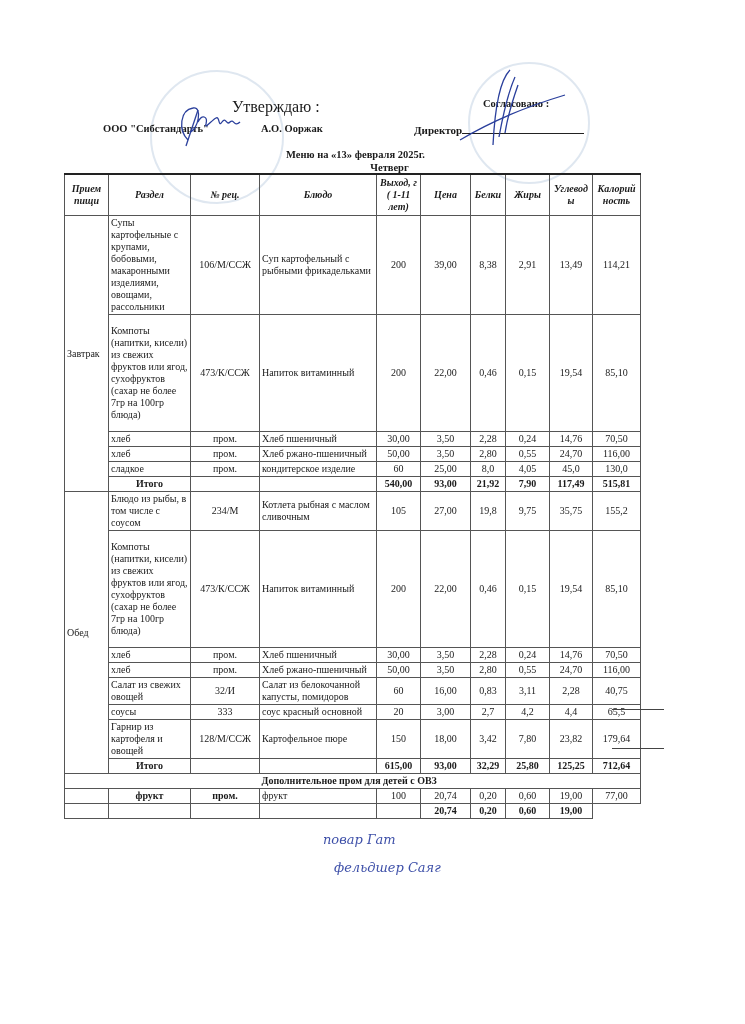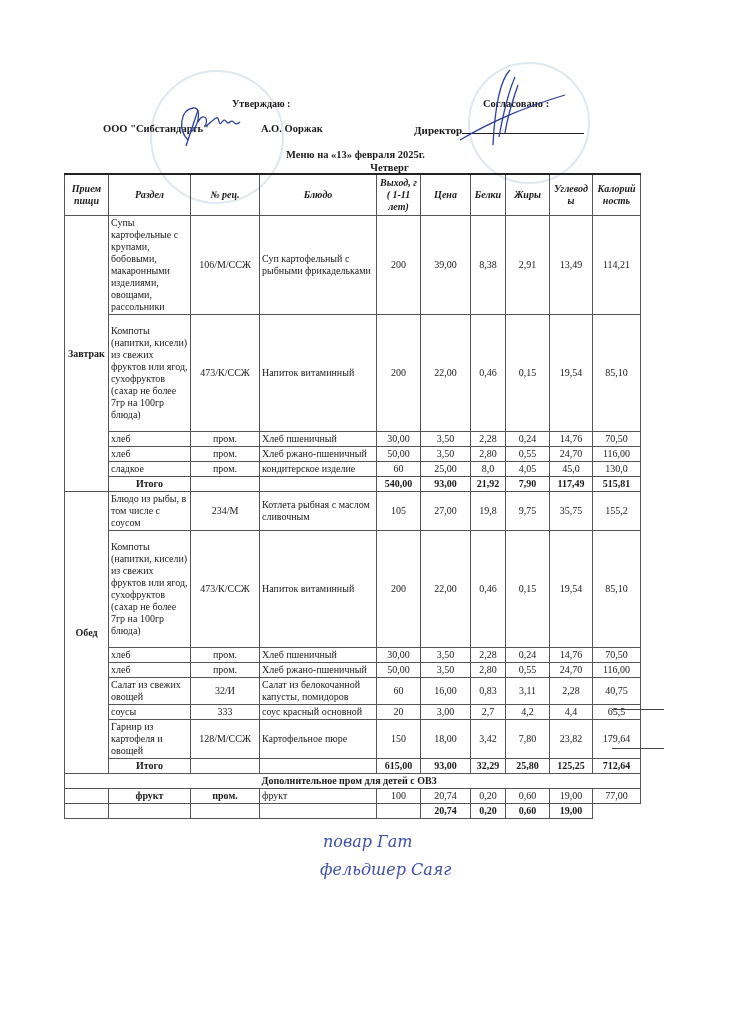--- a/index.html
+++ b/index.html
@@ -1,48 +1,48 @@
 <!DOCTYPE html>
 <html><head>
   <meta charset="utf-8">
   <style>
     html, body { margin: 0; padding: 0; background: #ffffff; }
     body { width: 745px; height: 1024px; position: relative; overflow: hidden;
            font-family: "Liberation Serif", serif; color: #1a1a1a; }
     .abs { position: absolute; }
     .bold { font-weight: bold; }
 
-    .approve-label { left: 232px; top: 98px; font-size: 10px; font-weight: bold; }
+    .approve-label { left: 232px; top: 98px; font-size: 16px; font-weight: normal; }
     .approve-line { left: 103px; top: 123px; font-size: 10.5px; font-weight: bold; white-space: nowrap; }
     .agree-label { left: 483px; top: 98px; font-size: 10.5px; font-weight: bold; }
     .director-line { left: 414px; top: 123px; font-size: 11px; font-weight: bold; white-space: nowrap; }
     .director-underline { display: inline-block; width: 122px; border-bottom: 1px solid #222; height: 10px; vertical-align: baseline; }
     .menu-title { left: 0; width: 691px; top: 149px; text-align: center; font-size: 10.5px; font-weight: bold; }
     .menu-title span { margin-left: 20px; }
     .weekday { left: 0; width: 745px; top: 162px; text-align: center; font-size: 10.5px; font-weight: bold; }
     .weekday span { margin-left: 34px; }
 
     .stamp { border-radius: 50%; border: 2px solid rgba(140,170,200,0.28); }
 
     table.menu { position: absolute; left: 64px; top: 173px; border-collapse: collapse;
                  font-size: 10px; table-layout: fixed; }
     table.menu td, table.menu th { border: 1px solid #555; padding: 1px 2px; line-height: 12px; vertical-align: middle; }
     table.menu th { font-style: italic; font-weight: bold; text-align: center; font-size: 10px; height: 38px; border-top: 2px solid #222; }
     .c { text-align: center; }
     .l { text-align: left; }
-    .meal { text-align: center; font-weight: bold; }
+    .meal { font-weight: normal; }
     .total td { font-weight: bold; border-bottom: 2px solid #222; }
     .tall1 td { height: 92px; }
     .tall2 td { height: 114px; }
     .mid td { height: 36px; }
     .short td { height: 10px; }
     .extra-head td { height: 11px; }
 
     .sig { stroke: #2a3f9c; fill: none; stroke-width: 1.3; }
-    .hand { position: absolute; font-family: "DejaVu Serif", serif; font-style: italic; color: #3d4fa8; font-size: 16px; }
+    .hand { position: absolute; font-family: "DejaVu Serif", serif; font-style: italic; color: #3d4fa8; font-size: 13px; }
     .ext-line { position: absolute; height: 0; border-top: 1px solid #444; }
   </style>
 </head>
 <body>
 
 <div class="abs stamp" style="left:150px; top:70px; width:130px; height:130px;"></div>
 <div class="abs stamp" style="left:468px; top:62px; width:118px; height:118px;"></div>
 
 <div class="abs approve-label">Утверждаю   :</div>
 <div class="abs approve-line">
@@ -279,13 +279,13 @@
       <td class="c">19,00</td>
       <td style="border:none;"></td>
     </tr>
   </tbody>
 </table>
 
 <div class="ext-line" style="left:612px; top:709px; width:52px;"></div>
 <div class="ext-line" style="left:612px; top:748px; width:52px;"></div>
 
 <div class="hand" style="left:323px; top:832px;">повар  Гат</div>
-<div class="hand" style="left:320px; top:860px;">фельдшер  Саяг</div>
+<div class="hand" style="left:334px; top:860px;">фельдшер  Саяг</div>
 
 </body></html>

